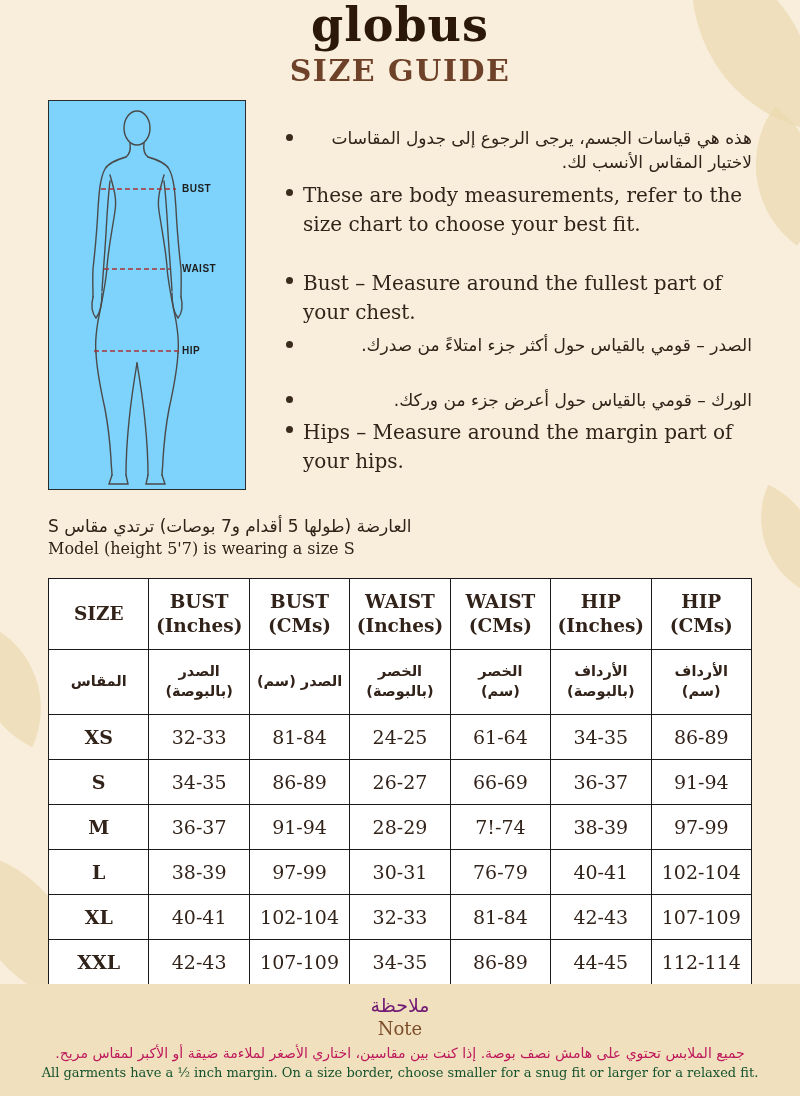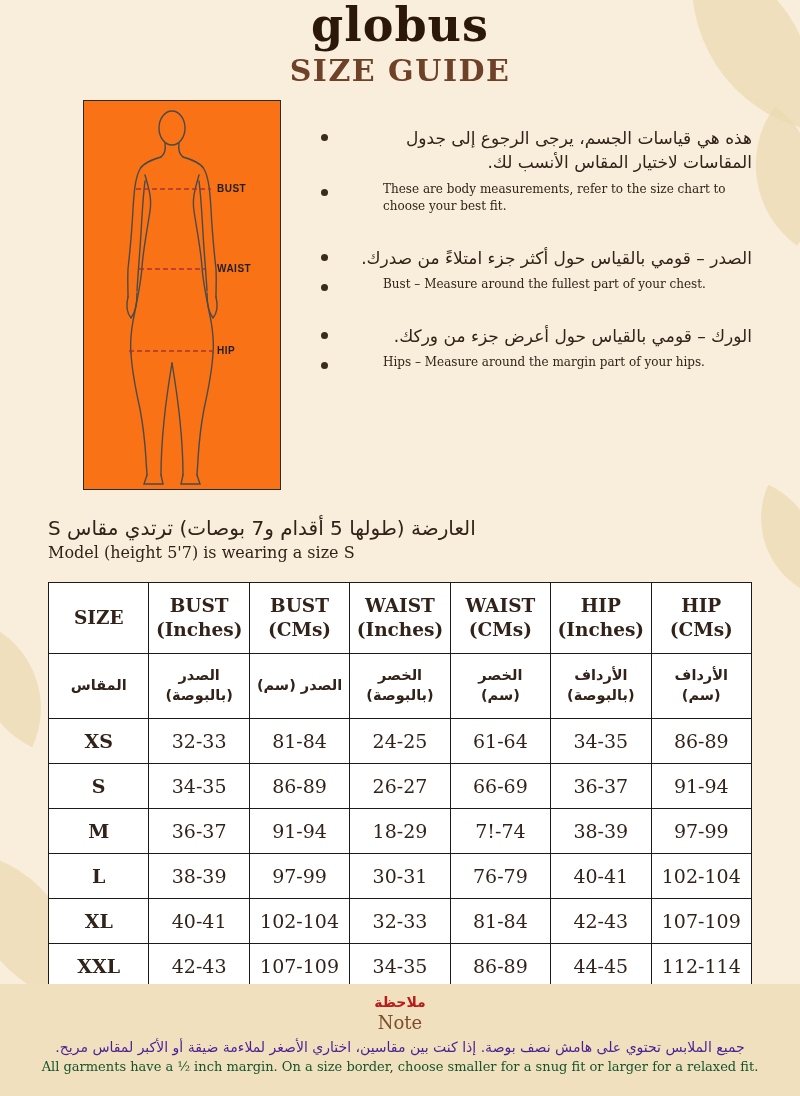--- a/index.html
+++ b/index.html
@@ -20,47 +20,47 @@
   .leaf-5 { top: 862px; left: -42px; width: 132px; height: 132px; border-radius: 0 100% 0 100%; transform: rotate(190deg); }
   .leaf-6 { top: 926px; left: 58px; width: 72px; height: 72px; border-radius: 0 100% 0 100%; transform: rotate(232deg); }
 
   .header, .content, .model-note, .size-table { position: relative; z-index: 1; }
 
   .header { padding-top: 0; text-align: center; }
   .logo { font-size: 46px; font-weight: bold; color: #2b1809; letter-spacing: 1px; line-height: 1.1; }
   .page-title { font-size: 30px; font-weight: bold; color: #6e4129; letter-spacing: 1.5px; margin-top: 2px; }
 
   .content { display: flex; gap: 40px; margin: 12px 48px 0; }
-  .figure-box { width: 196px; height: 388px; background: #f97316; border: 1.6px solid #2b2b2b; flex: none; margin-left: 35px; }
+  .figure-box { width: 196px; height: 388px; background: #7dd3fc; border: 1.6px solid #2b2b2b; flex: none; }
   .figure-box svg { width: 100%; height: 100%; display: block; }
 
   .instructions { flex: 1; padding-top: 26px; }
   .group { margin-bottom: 30px; }
   .group:last-child { margin-bottom: 0; }
   .item { display: flex; gap: 10px; margin-bottom: 6px; line-height: 1.45; }
   .bullet { width: 7px; height: 7px; border-radius: 50%; background: #3a2b1d; flex: none; margin-top: 8px; }
   .ar { direction: rtl; font-family: "DejaVu Sans", sans-serif; }
   .item-ar .ar { text-align: right; font-size: 17px; flex: 1; }
-  .item-en .en { font-size: 12px; flex: 1; margin-left: 45px; }
+  .item-en .en { font-size: 20px; flex: 1; }
 
   .model-note { margin: 26px 48px 0; }
-  .model-note .ar { text-align: left; font-size: 20px; }
+  .model-note .ar { text-align: left; font-size: 17px; }
   .model-note .en { font-size: 16px; margin-top: 3px; }
 
   .size-table { width: 704px; margin: 20px 48px 0; border-collapse: collapse; background: #ffffff; table-layout: fixed; }
   .size-table th, .size-table td { border: 1.6px solid #1b1b1b; text-align: center; vertical-align: middle; }
   .head-en th { font-size: 18.5px; font-weight: bold; height: 62px; padding: 4px 2px; line-height: 1.25; }
   .head-ar th { font-size: 14.5px; font-weight: bold; height: 56px; padding: 4px 6px; line-height: 1.35; direction: rtl; font-family: "DejaVu Sans", sans-serif; }
   .size-table td { font-size: 19px; height: 40px; padding: 2px; }
   .size-table td.size-cell { font-weight: bold; }
 
   .note-band { position: absolute; z-index: 2; left: 0; bottom: 0; width: 800px; height: 112px; background: #f1e0bd; text-align: center; padding-top: 10px; box-sizing: border-box; }
-  .note-title-ar { font-size: 14px; font-weight: bold; color: #b91c1c; font-family: "DejaVu Sans", sans-serif; }
+  .note-title-ar { font-size: 19px; font-weight: normal; color: #701a75; font-family: "DejaVu Sans", sans-serif; }
   .note-title-en { font-size: 18px; font-weight: normal; color: #7d4e2c; margin-top: 2px; }
-  .note-body-ar { font-size: 14px; color: #4c1d95; margin-top: 6px; font-family: "DejaVu Sans", sans-serif; }
+  .note-body-ar { font-size: 14px; color: #be185d; margin-top: 6px; font-family: "DejaVu Sans", sans-serif; }
   .note-body-en { font-size: 13px; color: #14532d; margin-top: 4px; }
 </style>
 </head>
 <body>
 
 <div class="page">
 
   <div class="leaf leaf-1"></div>
   <div class="leaf leaf-2"></div>
   <div class="leaf leaf-3"></div>
@@ -114,27 +114,27 @@
           <span class="bullet"></span>
           <span class="ar" dir="rtl">هذه هي قياسات الجسم، يرجى الرجوع إلى جدول المقاسات لاختيار المقاس الأنسب لك.</span>
         </div>
         <div class="item item-en">
           <span class="bullet"></span>
           <span class="en">These are body measurements, refer to the size chart to choose your best fit.</span>
         </div>
       </div>
 
       <div class="group">
+        <div class="item item-en">
+          <span class="bullet"></span>
+          <span class="en">Bust – Measure around the fullest part of your chest.</span>
+        </div>
         <div class="item item-ar">
           <span class="bullet"></span>
           <span class="ar" dir="rtl">الصدر – قومي بالقياس حول أكثر جزء امتلاءً من صدرك.</span>
-        </div>
-        <div class="item item-en">
-          <span class="bullet"></span>
-          <span class="en">Bust – Measure around the fullest part of your chest.</span>
         </div>
       </div>
 
 
       <div class="group">
         <div class="item item-ar">
           <span class="bullet"></span>
           <span class="ar" dir="rtl">الورك – قومي بالقياس حول أعرض جزء من وركك.</span>
         </div>
         <div class="item item-en">
@@ -185,21 +185,21 @@
         <td>86-89</td>
         <td>26-27</td>
         <td>66-69</td>
         <td>36-37</td>
         <td>91-94</td>
       </tr>
       <tr>
         <td class="size-cell">M</td>
         <td>36-37</td>
         <td>91-94</td>
-        <td>18-29</td>
+        <td>28-29</td>
         <td>7!-74</td>
         <td>38-39</td>
         <td>97-99</td>
       </tr>
       <tr>
         <td class="size-cell">L</td>
         <td>38-39</td>
         <td>97-99</td>
         <td>30-31</td>
         <td>76-79</td>

